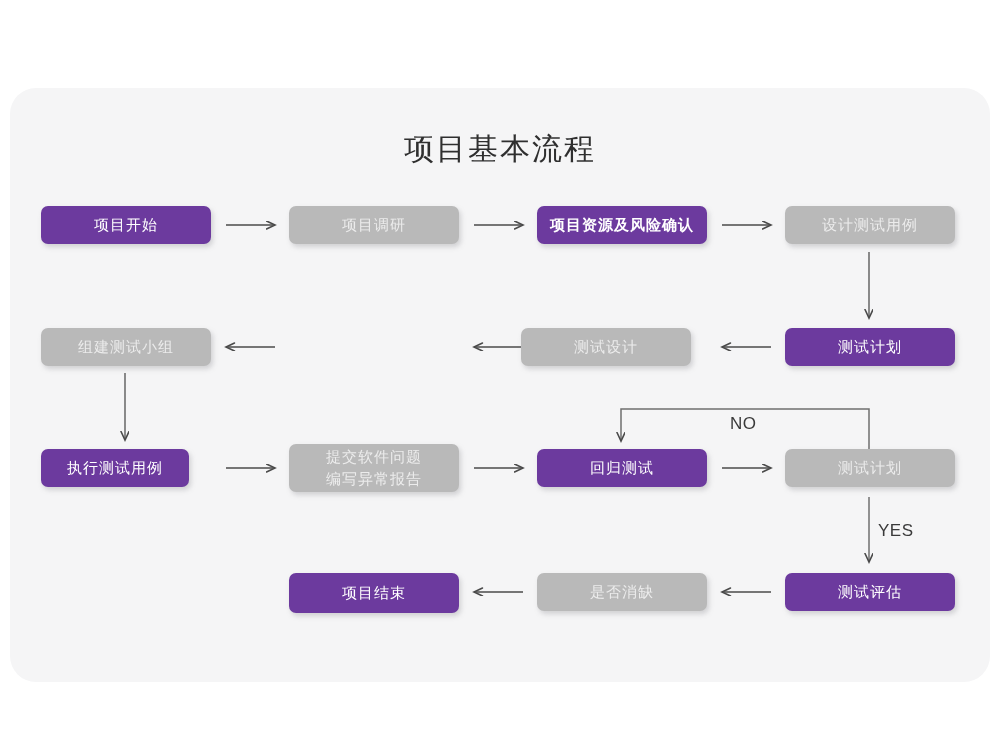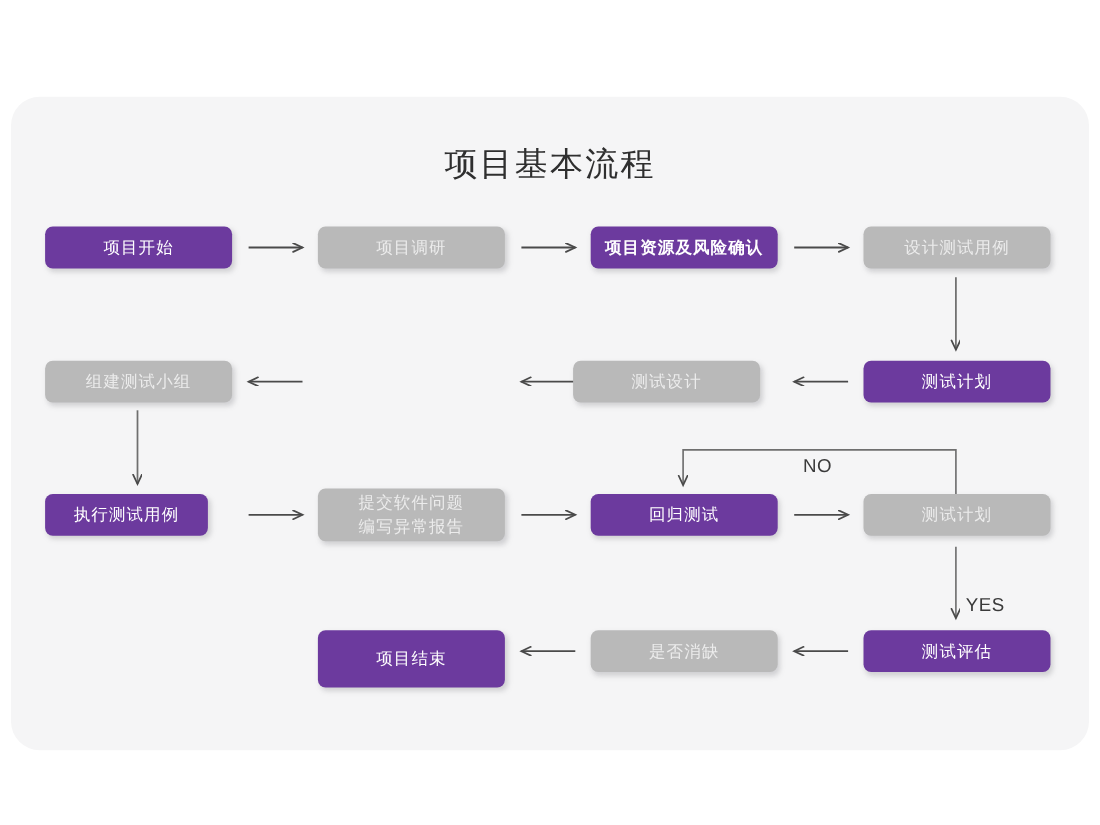--- a/index.html
+++ b/index.html
@@ -118,21 +118,21 @@
 
     <path d="M869,449 L869,409 L621,409 L621,441" fill="none" stroke="#6f6f6f" stroke-width="1.5" marker-end="url(#ah)"></path>
 
     <line x1="869" y1="497" x2="869" y2="562" stroke="#6f6f6f" stroke-width="1.5" marker-end="url(#ah)"></line>
 
     <line x1="771" y1="592" x2="722" y2="592" stroke="#4a4a4a" stroke-width="1.6" marker-end="url(#ah)"></line>
     <line x1="523" y1="592" x2="474" y2="592" stroke="#4a4a4a" stroke-width="1.6" marker-end="url(#ah)"></line>
   </svg>
 
   <div class="edge-label" style="left:730px; top:414px;">NO</div>
-  <div class="edge-label" style="left:878px; top:521px;margin-top:19px;">YES</div>
+  <div class="edge-label" style="left:878px; top:521px;">YES</div>
 
   <div class="node purple" style="left:41px;  top:206px; width:170px; height:38px;">
     <span class="txt">项目开始</span>
   </div>
   <div class="node gray" style="left:289px; top:206px; width:170px; height:38px;">
     <span class="txt">项目调研</span>
   </div>
   <div class="node purple" style="left:537px; top:206px; width:170px; height:38px;font-weight:bold;">
     <span class="txt">项目资源及风险确认</span>
   </div>
@@ -157,21 +157,21 @@
     <span class="txt">提交软件问题
 编写异常报告</span>
   </div>
   <div class="node purple" style="left:537px; top:449px; width:170px; height:38px;">
     <span class="txt">回归测试</span>
   </div>
   <div class="node gray" style="left:785px; top:449px; width:170px; height:38px;">
     <span class="txt">测试计划</span>
   </div>
 
-  <div class="node purple" style="left:289px; top:573px; width:170px; height:52px;">
+  <div class="node purple" style="left:289px; top:573px; width:170px; height:40px;">
     <span class="txt">项目结束</span>
   </div>
   <div class="node gray" style="left:537px; top:573px; width:170px; height:38px;">
     <span class="txt">是否消缺</span>
   </div>
   <div class="node purple" style="left:785px; top:573px; width:170px; height:38px;">
     <span class="txt">测试评估</span>
   </div>
 
 </div>

